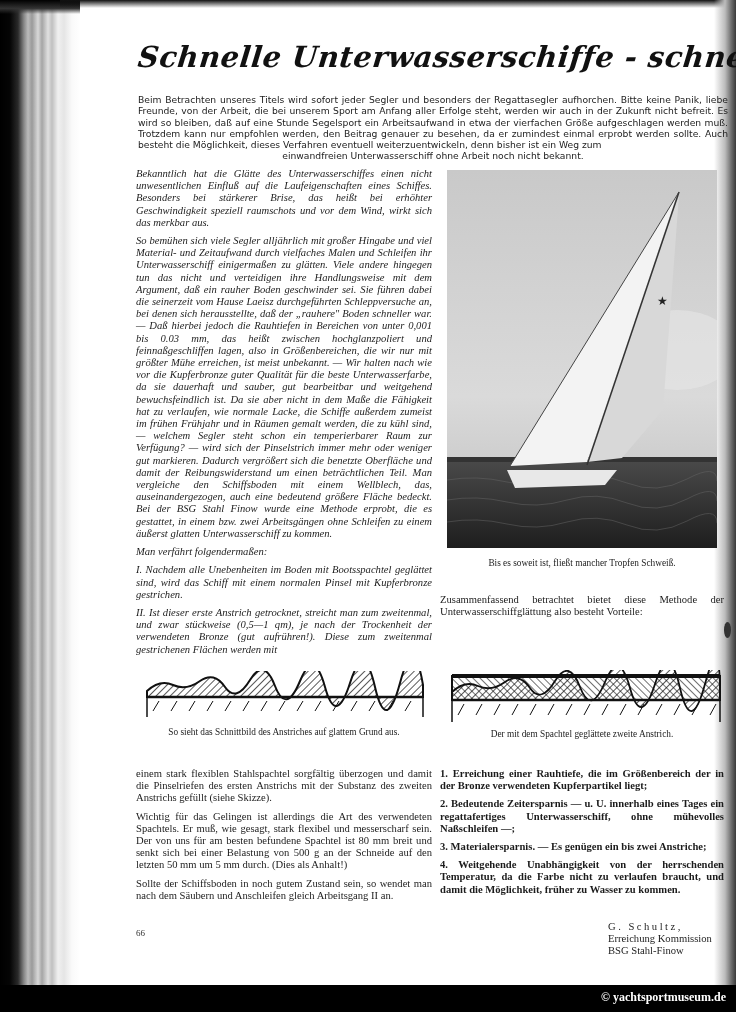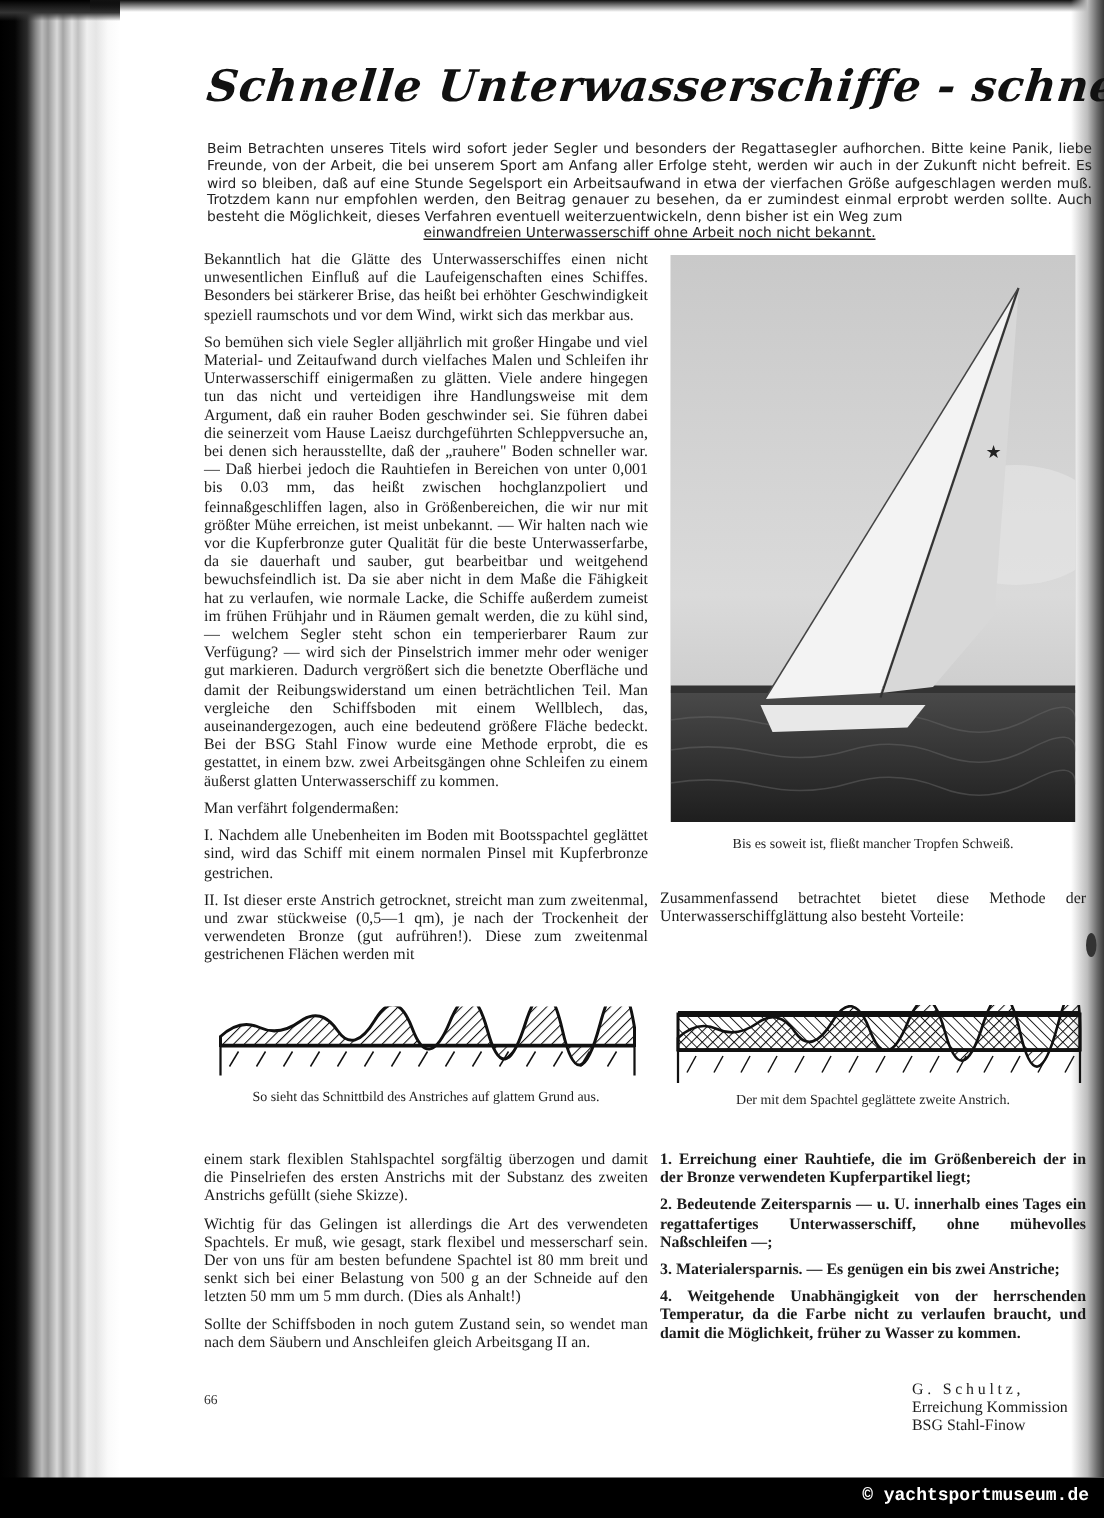--- a/index.html
+++ b/index.html
@@ -5,40 +5,40 @@
   html, body { margin:0; padding:0; }
   body { width:736px; height:1012px; position:relative; overflow:hidden; background:#fff; font-family:"Liberation Serif", serif; color:#1a1a1a; }
   .page-edge { position:absolute; left:0; top:0; width:80px; height:1012px;
     background: linear-gradient(90deg, #000 0px, #050505 10px, #2a2a2a 18px, #888 24px, #bbb 28px, #9a9a9a 32px, #d8d8d8 38px, #a5a5a5 42px, #e0e0e0 48px, #c0c0c0 52px, #f0f0f0 58px, #e5e5e5 64px, #fafafa 72px, #fff 80px); }
   .page-edge::before { content:""; position:absolute; left:0; top:0; width:80px; height:14px; background:linear-gradient(180deg,#000,#333 60%, transparent); }
   .right-shadow { position:absolute; right:0; top:0; width:22px; height:985px; background:linear-gradient(90deg, rgba(255,255,255,0) 0, #bcbcbc 50%, #6a6a6a 80%, #3a3a3a 100%); }
   .top-shadow { position:absolute; left:60px; top:0; width:676px; height:8px; background:linear-gradient(180deg, #111, rgba(0,0,0,0)); }
   .title { position:absolute; left:138px; top:40px; width:600px; white-space:nowrap;
     font-family:"DejaVu Serif", serif; font-style:italic; font-weight:bold; font-size:29px; letter-spacing:0.5px; color:#111; transform:skewX(-6deg); }
   .intro { position:absolute; left:138px; top:94px; width:590px; font-family:"DejaVu Sans", sans-serif; font-size:9.2px; line-height:11.3px; text-align:justify; color:#222; }
-  .intro .last { display:block; text-align:center;text-decoration:underline; }
+  .intro .last { display:block; text-align:center; }
   .col { position:absolute; font-size:10.6px; line-height:12.2px; text-align:justify; color:#1c1c1c; hyphens:manual; }
   .col p { margin:0 0 6px 0; }
-  .col-left-top { left:136px; top:168px; width:296px; }
+  .col-left-top { left:136px; top:168px; width:296px;font-style:italic; }
   .col-left-bot { left:136px; top:768px; width:296px; }
   .col-right-mid { left:440px; top:594px; width:284px; }
   .col-right-bot { left:440px; top:768px; width:284px;font-weight:bold; }
   .photo { position:absolute; left:447px; top:170px; width:270px; height:378px; overflow:hidden; background:#cfcfcf; }
   .caption { position:absolute; font-size:9.3px; color:#222; text-align:center; white-space:nowrap; }
   .cap-photo { left:447px; top:558px; width:270px; }
   .cap-left { left:136px; top:727px; width:296px; }
   .cap-right { left:440px; top:729px; width:284px; }
   .sketch { position:absolute; }
   .sketch-left { left:145px; top:671px; width:280px; height:48px; }
   .sketch-right { left:450px; top:670px; width:272px; height:54px; }
   .sig { position:absolute; left:608px; top:905px; font-size:10.6px; line-height:12.2px; color:#1c1c1c;margin-top:16px; }
   .sig .name { letter-spacing:2.5px; }
   .page-num { position:absolute; left:136px; top:928px; font-size:9px; color:#333; }
   .footer-band { position:absolute; left:0; top:985px; width:736px; height:27px; background:#000; }
-  .watermark { position:absolute; right:10px; top:990px; color:#fff; font-family:Liberation Mono, monospace; font-weight:bold; font-size:12px; }
+  .watermark { position:absolute; right:10px; top:990px; color:#fff; font-family:Liberation Serif, serif; font-weight:bold; font-size:12px; }
   .spot { position:absolute; left:724px; top:622px; width:7px; height:16px; background:#333; border-radius:50%; }
 </style>
 </head>
 <body>
 
 <div class="page-edge"></div>
 <div class="top-shadow"></div>
 <div class="right-shadow"></div>
 
 <div class="title">Schnelle Unterwasserschiffe - schnell und billig</div>

